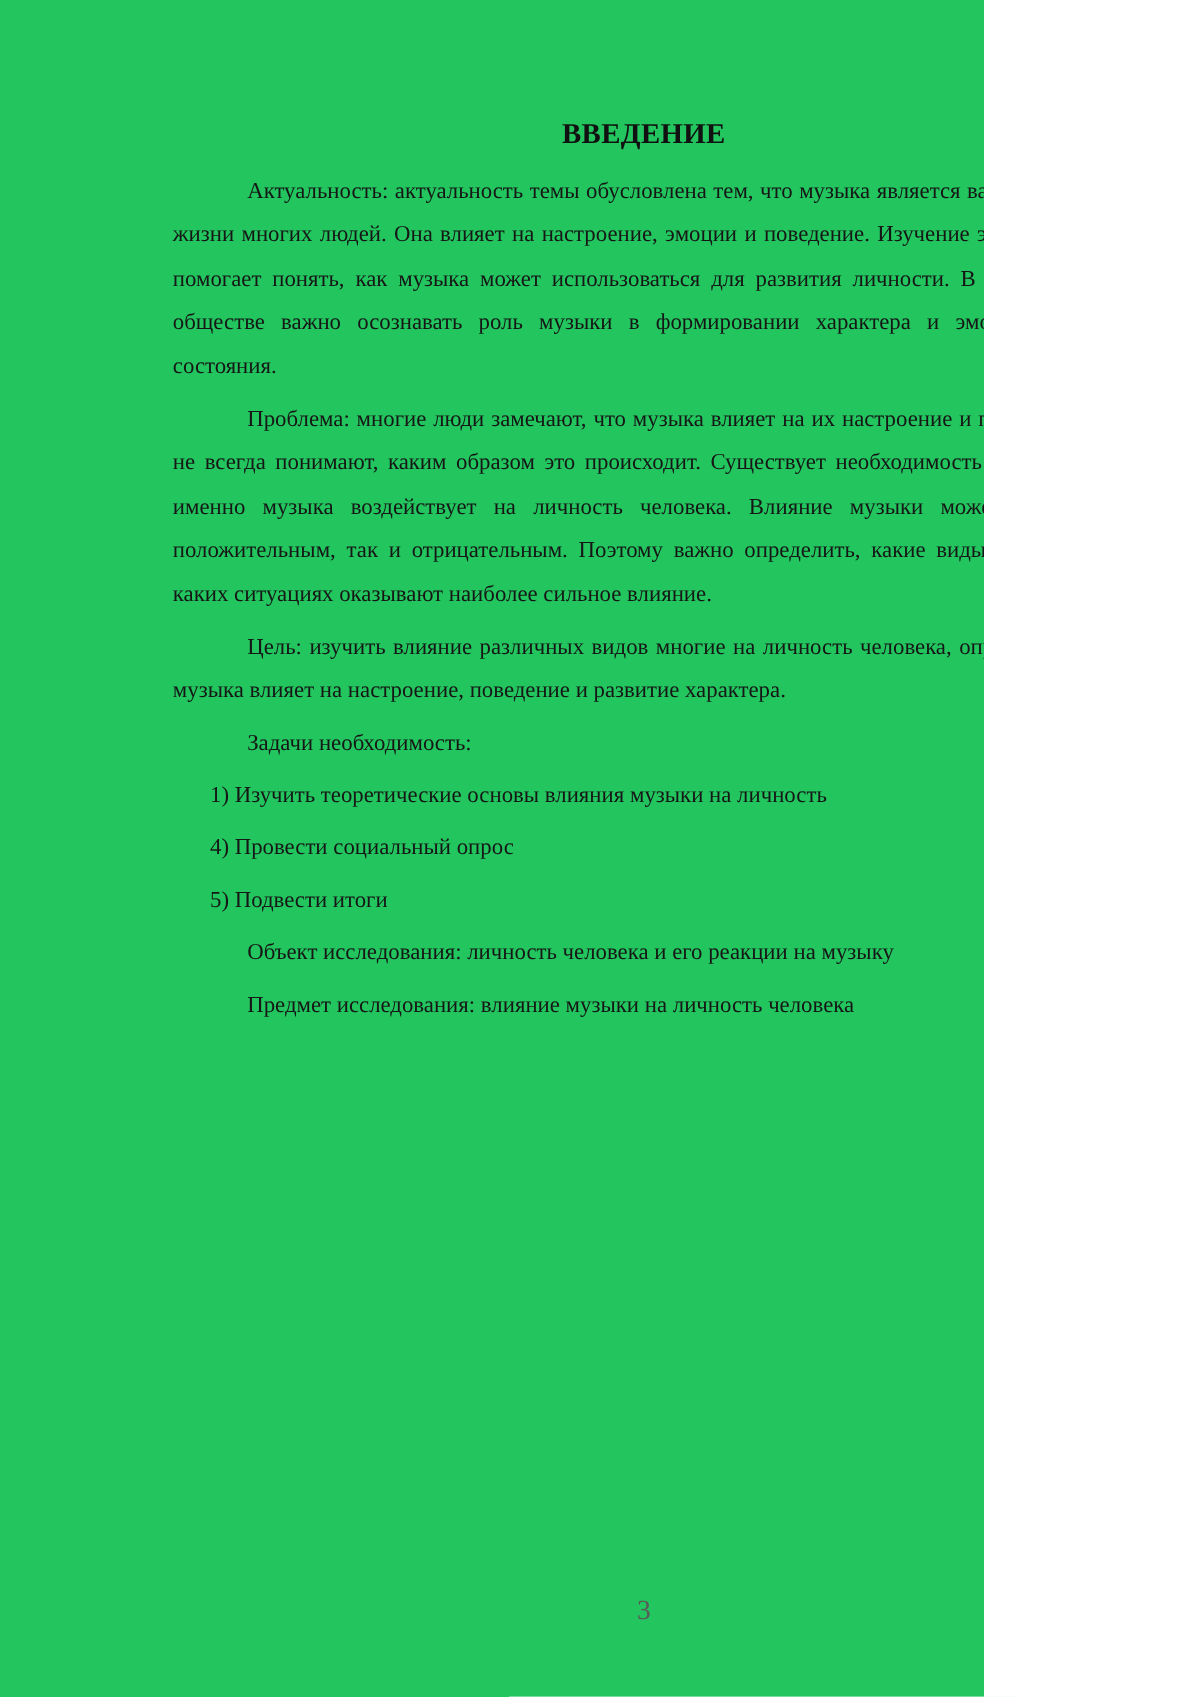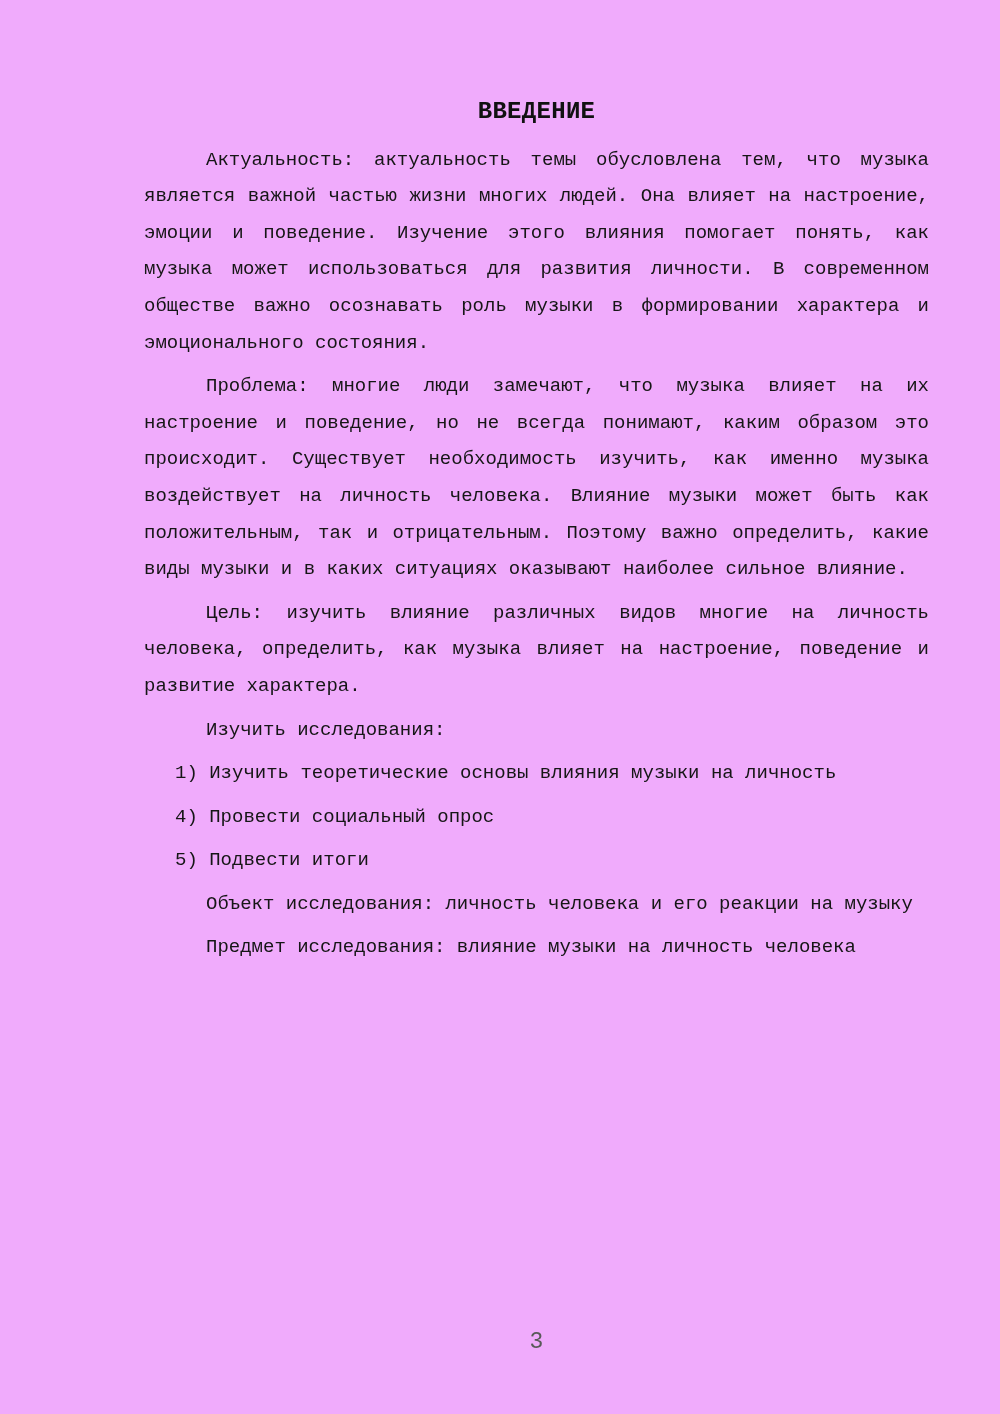--- a/index.html
+++ b/index.html
@@ -1,22 +1,22 @@
 <!DOCTYPE html>
 <html lang="ru"><head>
 <meta charset="utf-8">
 <style>
   * { box-sizing: border-box; }
   html, body { margin: 0; padding: 0; background: #ffffff; }
   .page {
     position: relative;
-    width: 1000px;
+    width: 820px;
     height: 1414px;
-    background: #f0abfc;
-    font-family: Liberation Mono, monospace;
+    background: #22c55e;
+    font-family: Liberation Serif, serif;
     overflow: hidden;
   }
   .content {
     position: absolute;
     left: 144px;
     top: 94px;
     width: 785px;
   }
   .doc-title {
     margin: 0 0 11px 0;
@@ -55,21 +55,21 @@
 <div class="page">
   <div class="content">
     <h1 class="doc-title">ВВЕДЕНИЕ</h1>
 
     <p class="para">Актуальность: актуальность темы обусловлена тем, что музыка является важной частью жизни многих людей. Она влияет на настроение, эмоции и поведение. Изучение этого влияния помогает понять, как музыка может использоваться для развития личности. В современном обществе важно осознавать роль музыки в формировании характера и эмоционального состояния.</p>
 
     <p class="para">Проблема: многие люди замечают, что музыка влияет на их настроение и поведение, но не всегда понимают, каким образом это происходит. Существует необходимость изучить, как именно музыка воздействует на личность человека. Влияние музыки может быть как положительным, так и отрицательным. Поэтому важно определить, какие виды музыки и в каких ситуациях оказывают наиболее сильное влияние.</p>
 
     <p class="para">Цель: изучить влияние различных видов многие на личность человека, определить, как музыка влияет на настроение, поведение и развитие характера.</p>
 
-    <p class="para">Изучить исследования:</p>
+    <p class="para">Задачи необходимость:</p>
 
     <p class="para list-item">1) Изучить теоретические основы влияния музыки на личность</p>
 
 
 
     <p class="para list-item">4) Провести социальный опрос</p>
 
     <p class="para list-item">5) Подвести итоги</p>
 
     <p class="para">Объект исследования: личность человека и его реакции на музыку</p>

